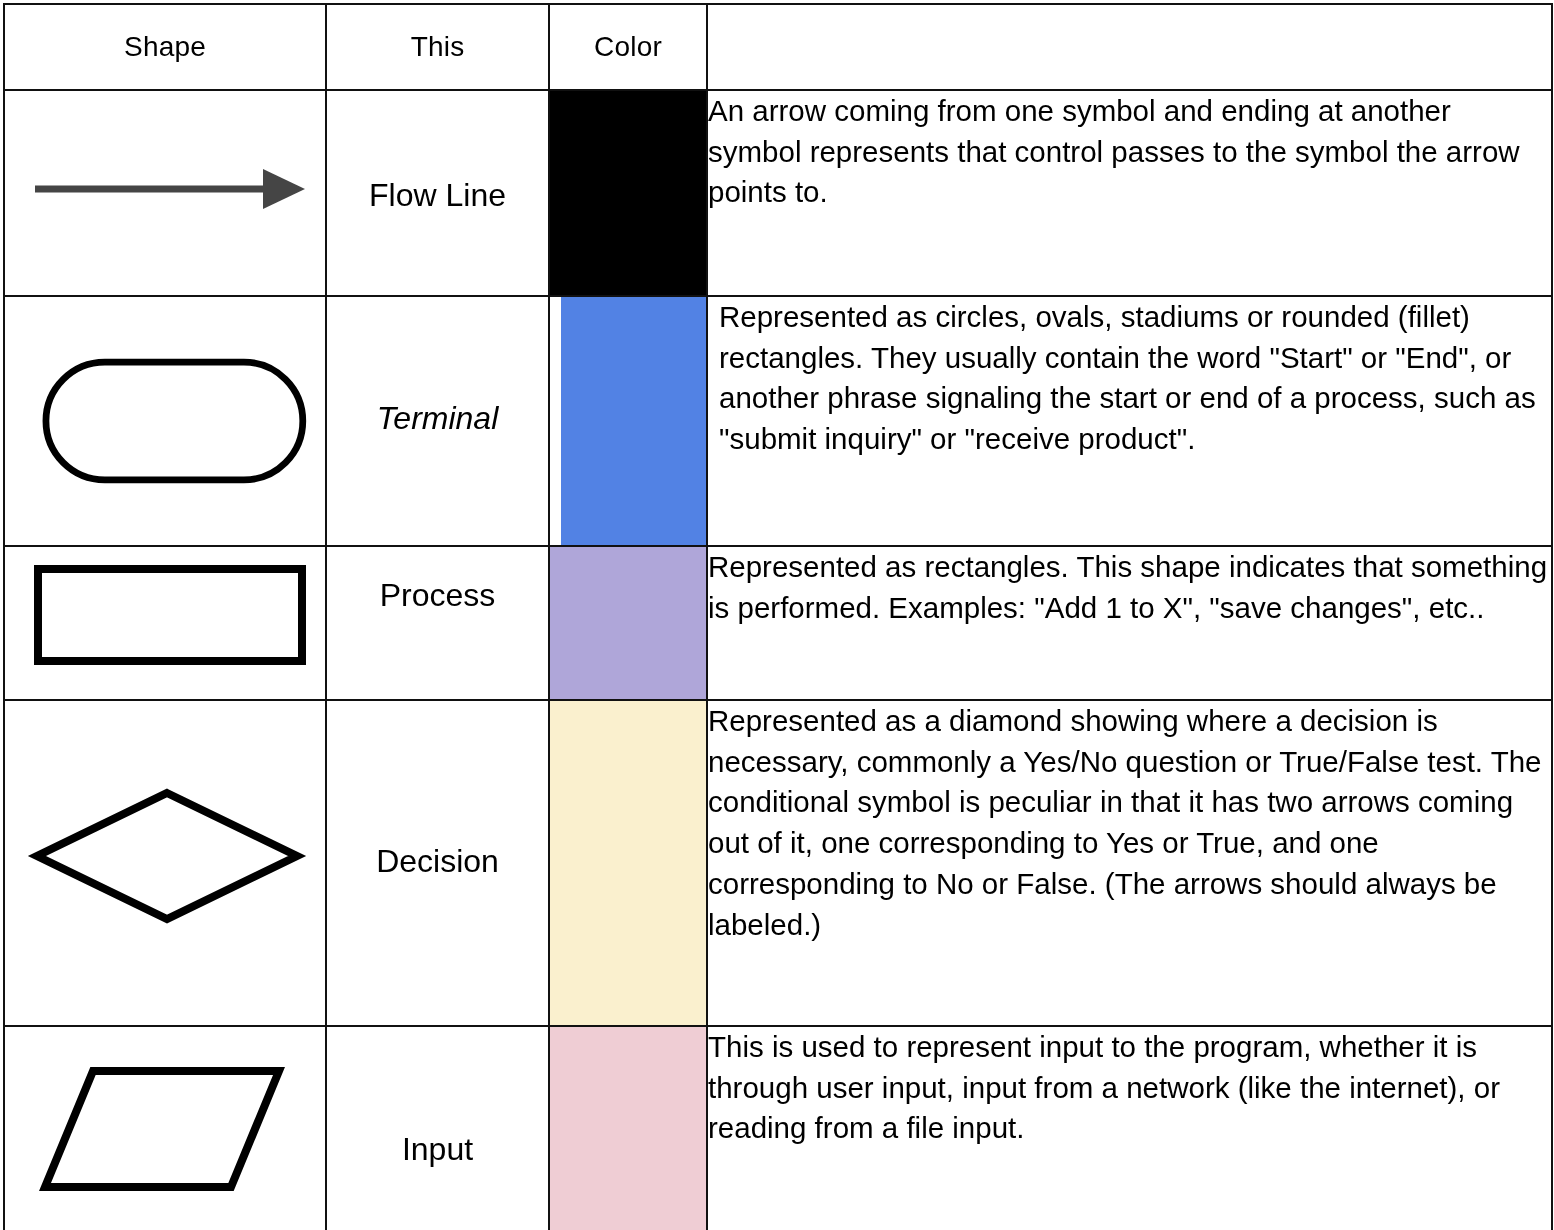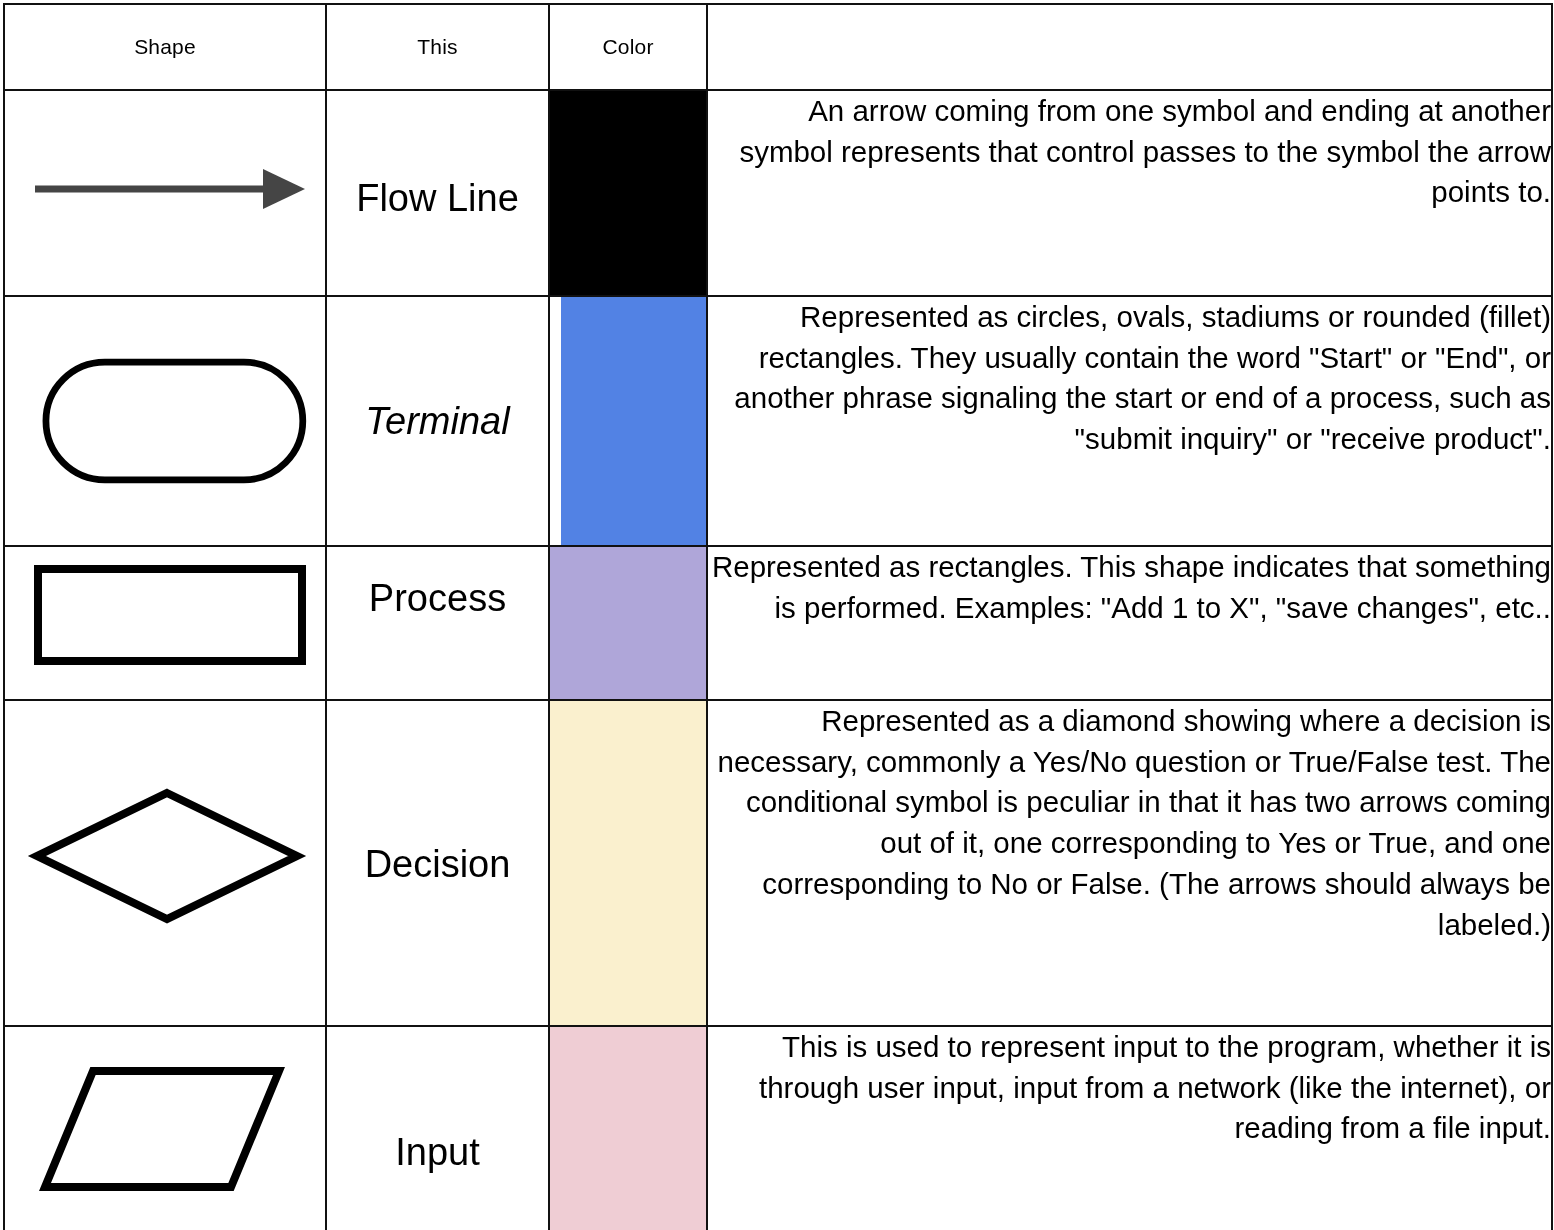--- a/index.html
+++ b/index.html
@@ -45,21 +45,21 @@
   col.c-name  { width: 223px; }
   col.c-color { width: 158px; }
   col.c-desc  { width: 845px; }
 
   
   tr.head th {
     height: 84px;
     text-align: center;
     vertical-align: middle;
     font-weight: normal;
-    font-size: 21px;
+    font-size: 28px;
     letter-spacing: 0.2px;
     border-radius: 29px;
   }
 
   
   td.shape-cell {
     position: relative;
     vertical-align: middle;
     text-align: center;
   }
@@ -70,21 +70,21 @@
     display: flex;
     align-items: center;
     justify-content: flex-start;
     width: 100%;
     height: 100%;
   }
 
   
   td.name-cell {
     text-align: center;
-    font-size: 38px;
+    font-size: 32px;
     position: relative;
     margin-left: 18px;
   }
   .name-text {
     position: absolute;
     left: 0;
     right: 0;
     text-align: center;
     white-space: nowrap;
   }
@@ -99,21 +99,21 @@
     min-height: 100%;
     display: block;
   }
 
   
   td.desc-cell {
     vertical-align: top;
     padding: 14px 22px 10px 16px;
     font-size: 29.5px;
     line-height: 1.38;
-    text-align: right;
+    text-align: left;
   }
 
   
   tr.r-flow   td { height: 204px; }
   tr.r-term   td { height: 248px; padding-left: 11px; }
   tr.r-proc   td { height: 152px; }
   tr.r-dec    td { height: 324px; }
   tr.r-input  td { height: 208px; }
 </style>
 </head>

